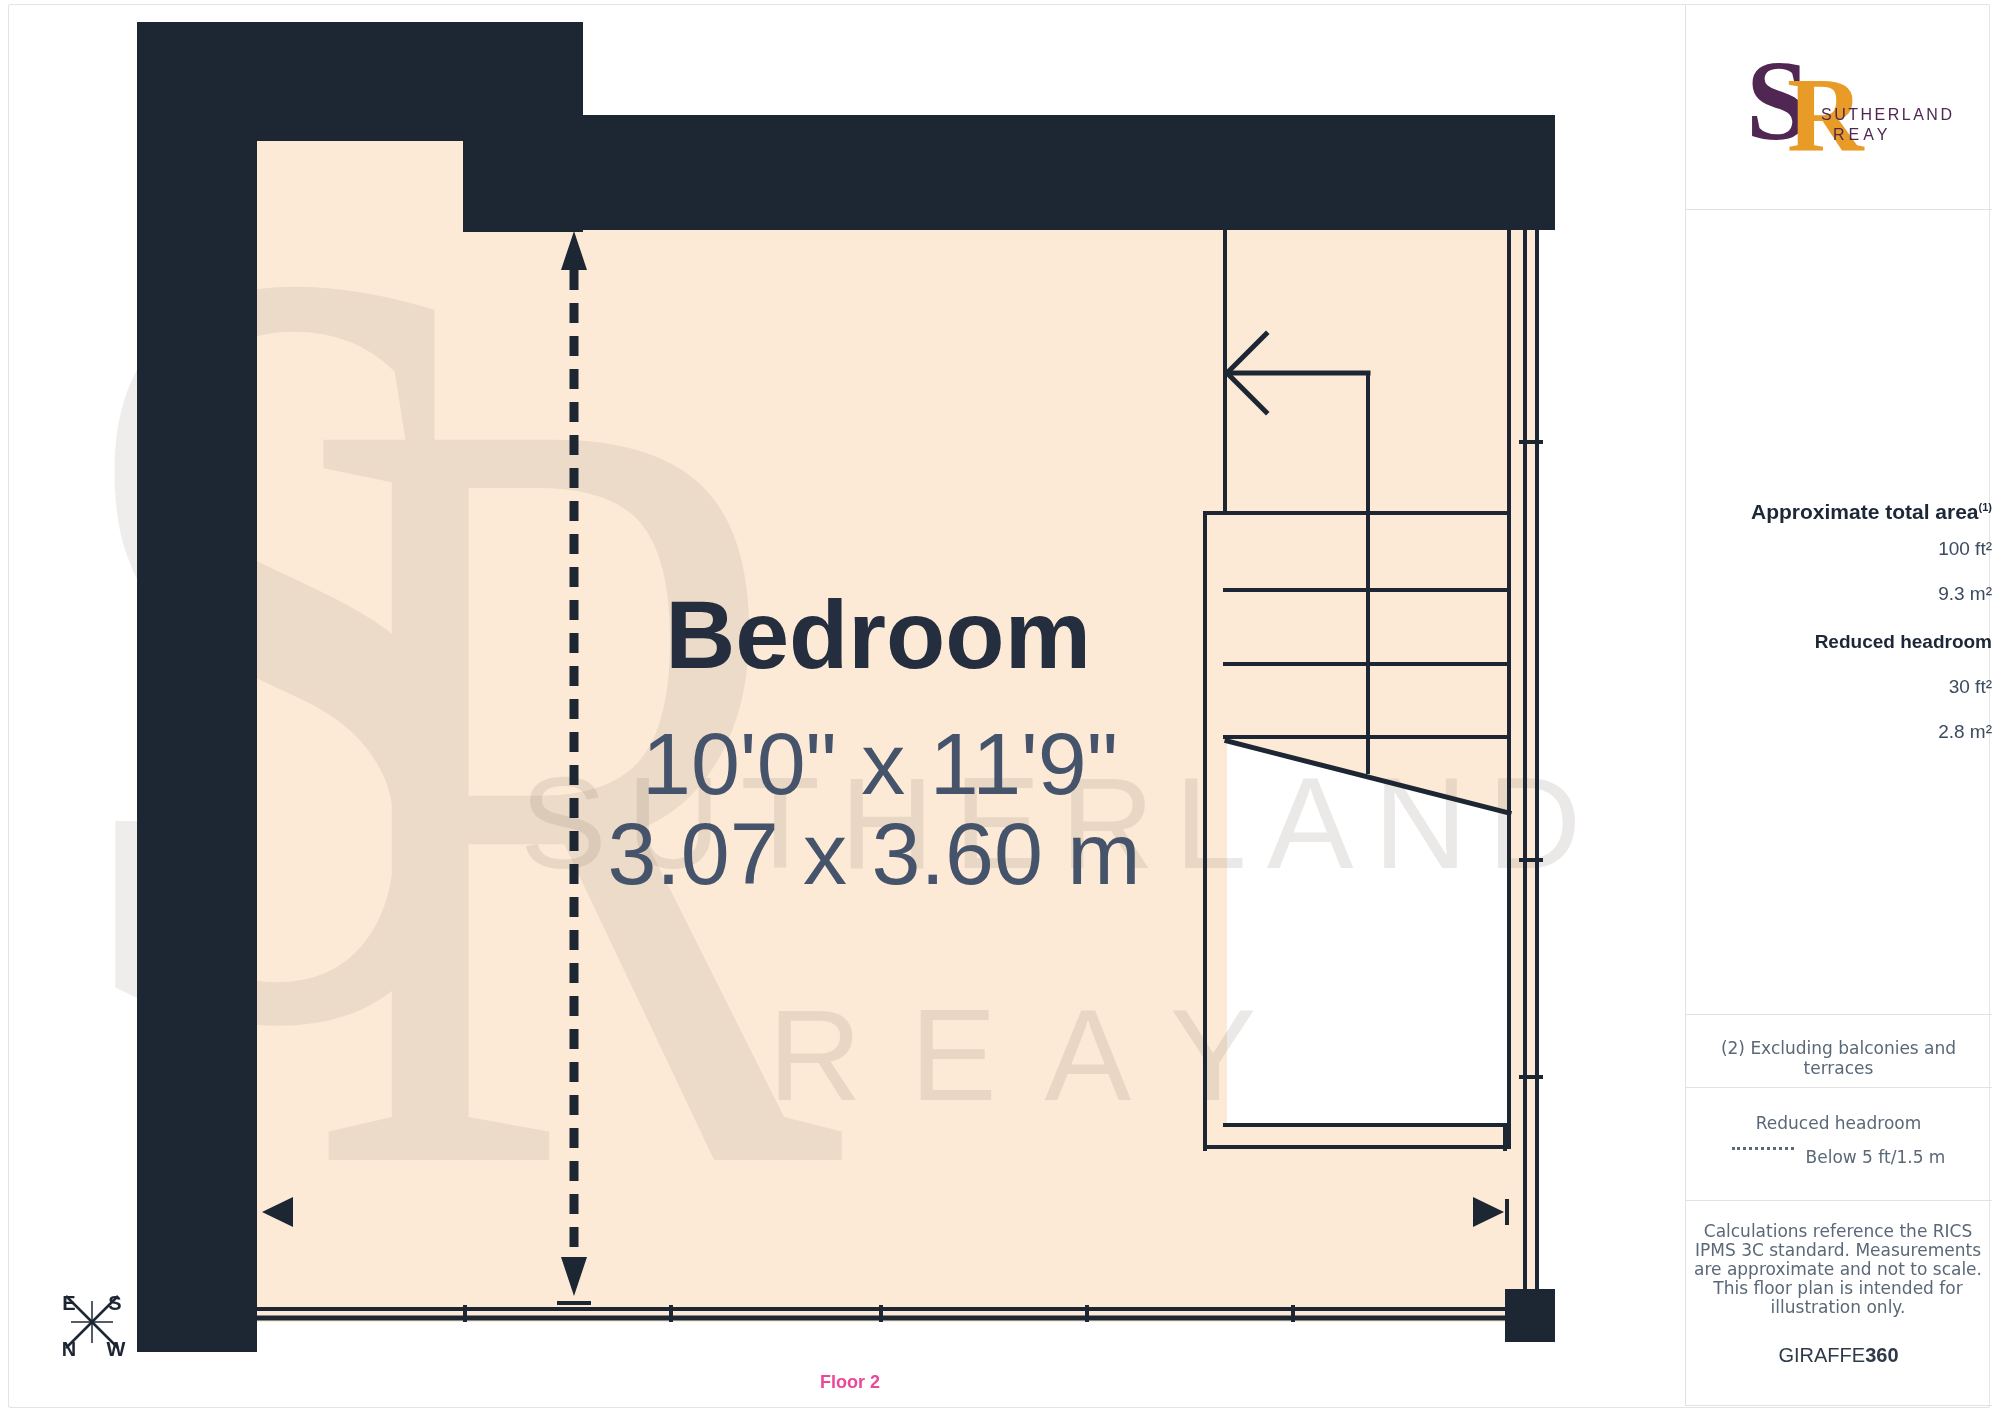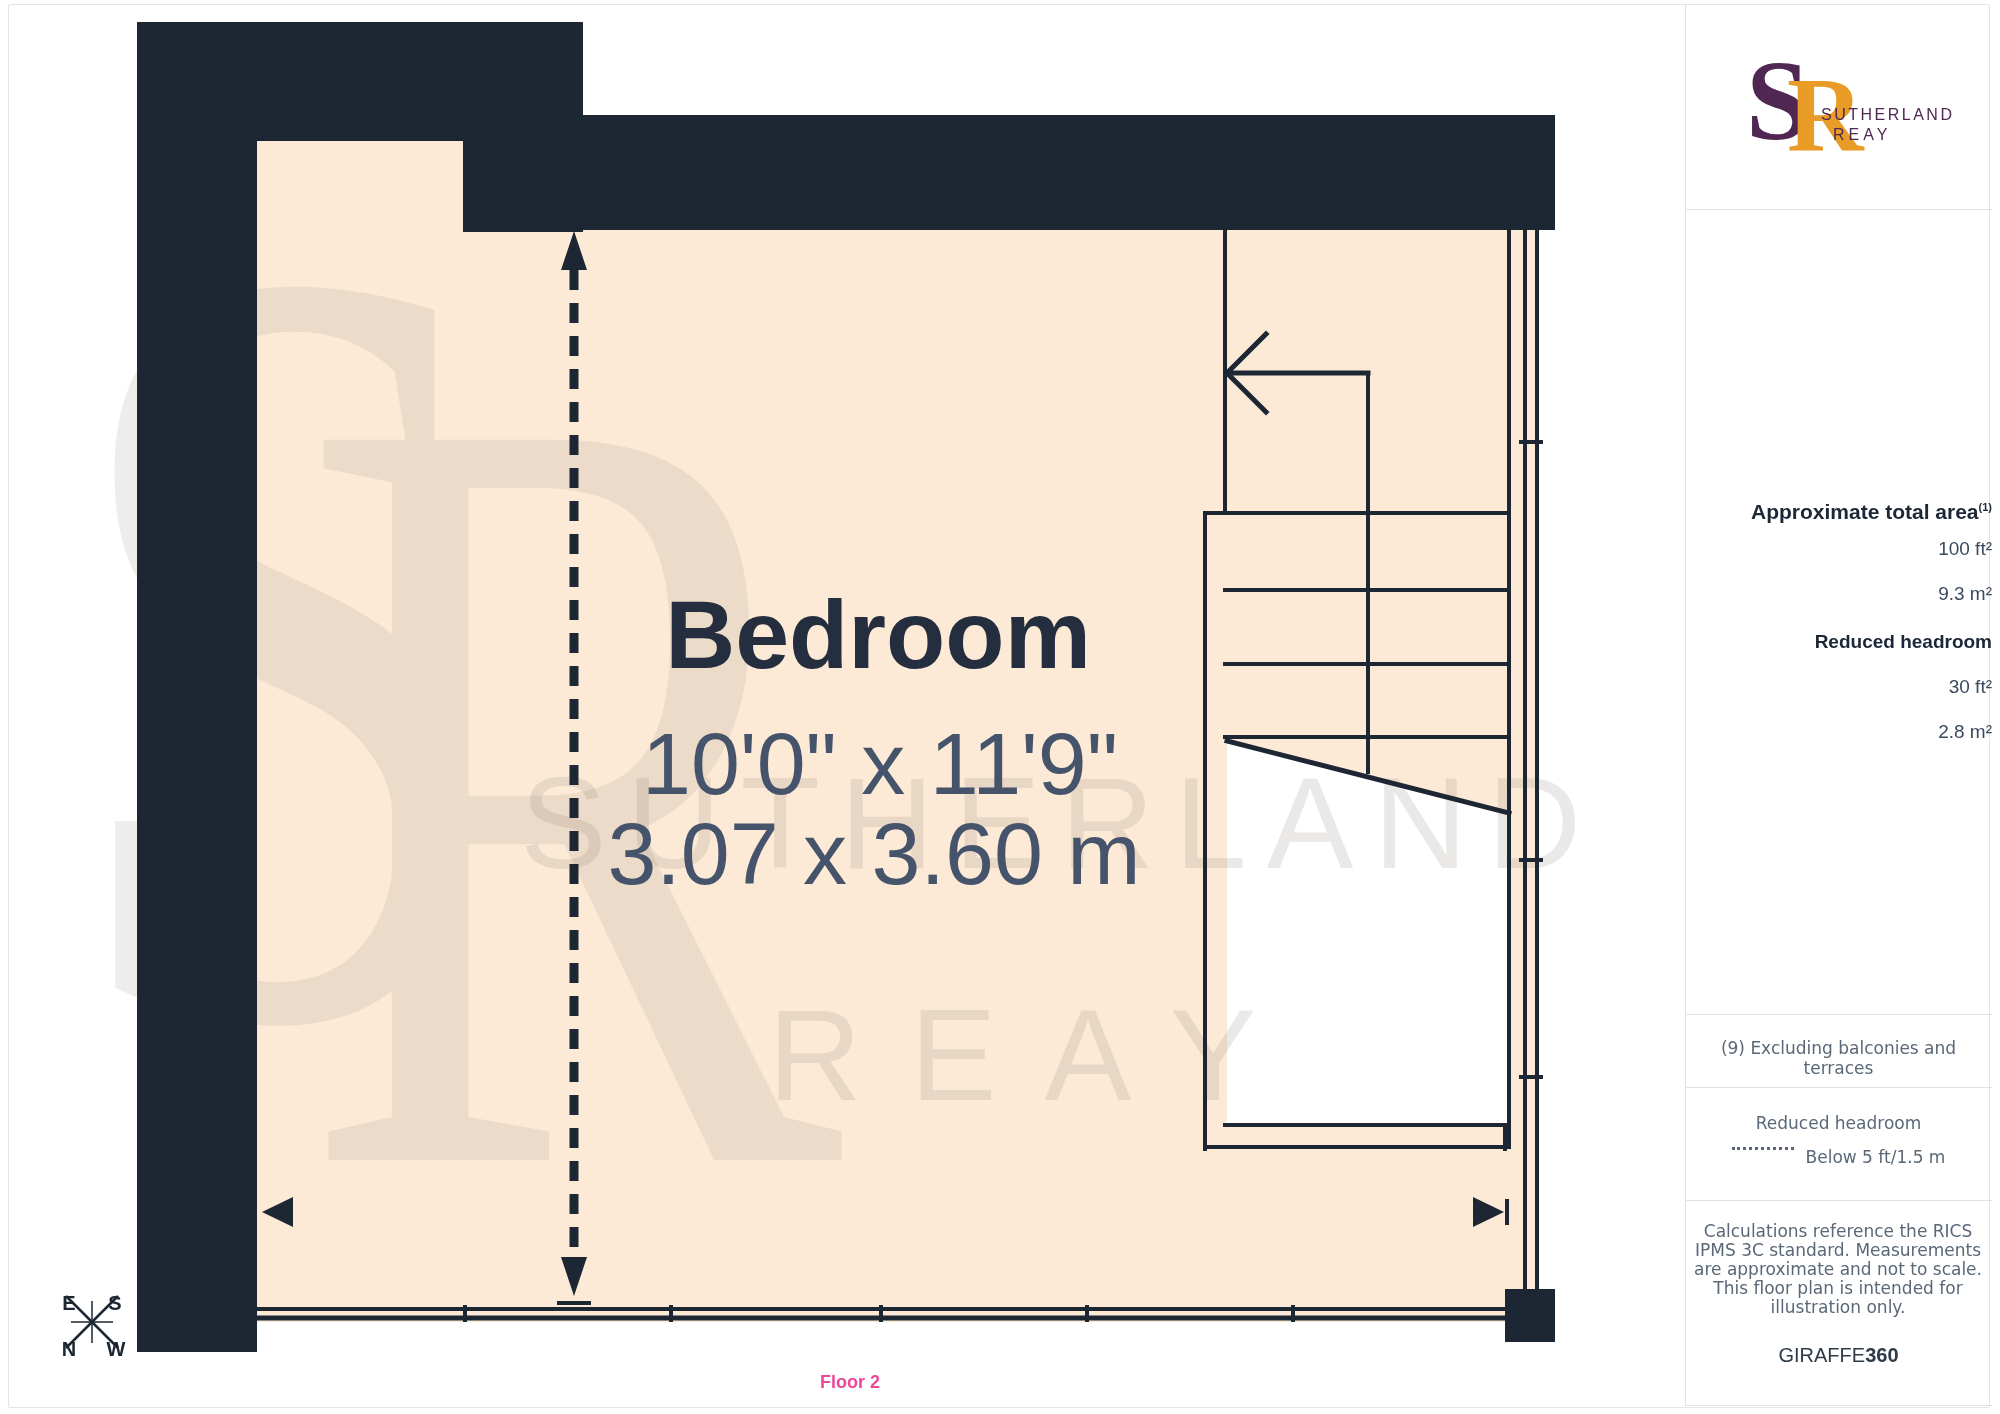--- a/index.html
+++ b/index.html
@@ -169,21 +169,21 @@
 
   <div class="abs sb-areas">
     <div class="sb-title"><span>Approximate total area</span><sup>(1)</sup></div>
     <div class="sb-val" style="margin-top:14px">100 ft²</div>
     <div class="sb-val">9.3 m²</div>
     <div class="sb-sub">Reduced headroom</div>
     <div class="sb-val">30 ft²</div>
     <div class="sb-val">2.8 m²</div>
   </div>
 
-  <div class="abs sb-note">(9) Excluding balconies and terraces</div>
+  <div class="abs sb-note">(2) Excluding balconies and terraces</div>
 
   <div class="abs sb-legend-title">Reduced headroom</div>
   <div class="abs sb-legend-row">
     <span class="legend-dash"></span>
     <span class="legend-label">Below 5 ft/1.5 m</span>
   </div>
 
   <div class="abs sb-disclaimer">Calculations reference the RICS IPMS 3C standard. Measurements are approximate and not to scale. This floor plan is intended for illustration only.</div>
   <div class="abs sb-brand"><span>GIRAFFE</span><b>360</b></div>
 

